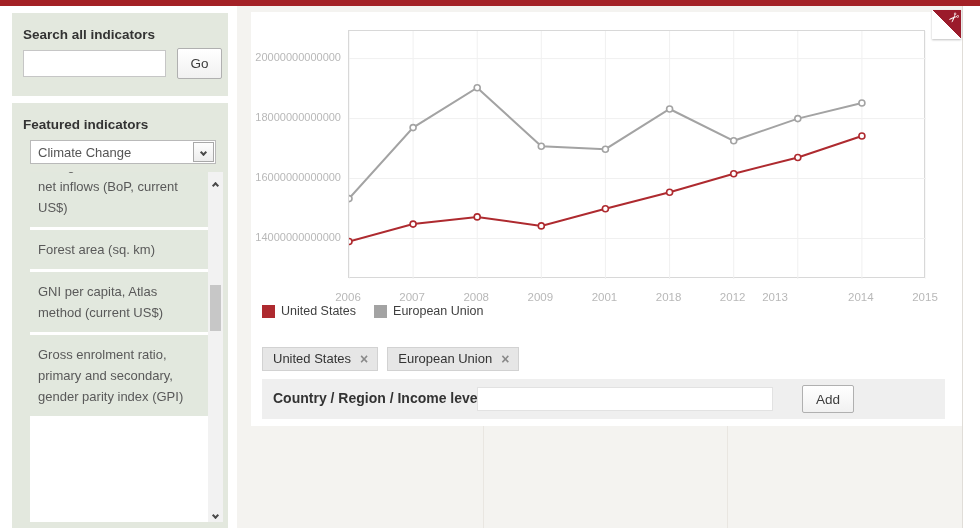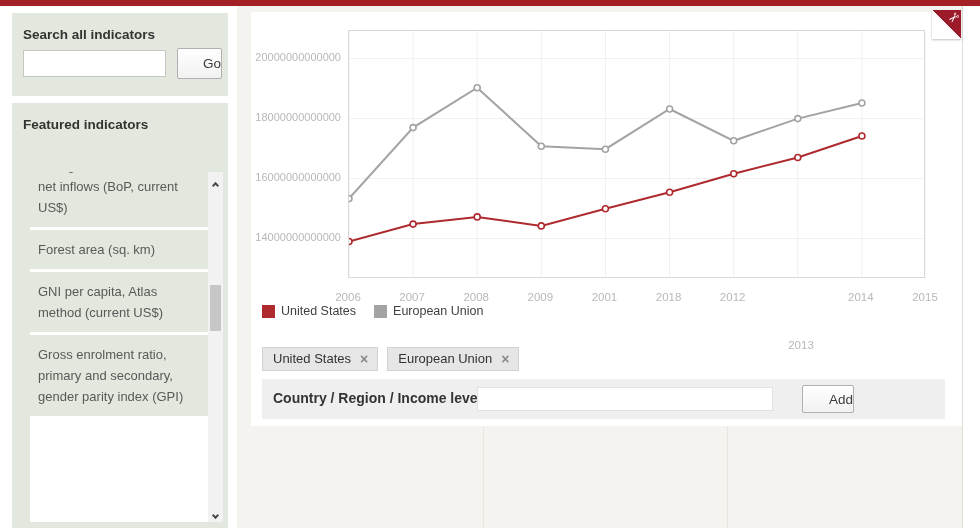--- a/index.html
+++ b/index.html
@@ -9,21 +9,21 @@
 
   .topbar { position:absolute; left:0; top:0; width:980px; height:6px; background:#a32126; }
 
   
   .sidebar { position:absolute; left:0; top:6px; width:237px; height:522px; background:#ffffff; }
   .box { position:absolute; background:#e3e8de; }
   .search-box { left:12px; top:7px; width:216px; height:83px; }
   .box h3 { font-size:13.5px; font-weight:bold; color:#333; }
   .search-box h3 { position:absolute; left:11px; top:14px; }
   .search-input { position:absolute; left:11px; top:37px; width:143px; height:27px; border:1px solid #c6c6c6; background:#fff; padding:0 6px; font-size:13px; color:#333; }
-  .btn { background:linear-gradient(#ffffff,#f1f1f1); border:1px solid #b0b0b0; border-radius:2px; color:#3c3c3c; font-size:13.5px; cursor:pointer; font-family:inherit;text-align:right; }
+  .btn { background:linear-gradient(#ffffff,#f1f1f1); border:1px solid #b0b0b0; border-radius:2px; color:#3c3c3c; font-size:13.5px; cursor:pointer; font-family:inherit; }
   .go-btn { position:absolute; left:165px; top:35px; width:45px; height:31px; }
 
   .featured-box { left:12px; top:97px; width:216px; height:431px; }
   .featured-box h3 { position:absolute; left:11px; top:14px; }
   .select { position:absolute; left:18px; top:37px; width:186px; height:24px; background:#fff; border:1px solid #b9b9b9; font-size:13px; color:#555; }
   .select .sel-text { position:absolute; left:7px; top:4px; }
   .select .sel-btn { position:absolute; right:1px; top:1px; width:21px; height:20px; background:linear-gradient(#fdfdfd,#ededed); border:1px solid #a8a8a8; text-align:center; }
   .chev { display:inline-block; width:5px; height:5px; border-right:2px solid #4a4a4a; border-bottom:2px solid #4a4a4a; }
   .chev.down { transform:rotate(45deg); margin-top:5px; }
   .chev.up { transform:rotate(-135deg); margin-top:8px; }
@@ -73,20 +73,24 @@
 
   <aside class="sidebar">
     <section class="box search-box">
       <h3>Search all indicators</h3>
       <input class="search-input" placeholder="" style="">
       <button class="btn go-btn">Go</button>
     </section>
 
     <section class="box featured-box">
       <h3>Featured indicators</h3>
+      <div class="select">
+        <span class="sel-text">Climate Change</span>
+        <span class="sel-btn"><i class="chev down"></i></span>
+      </div>
       <div class="list-wrap">
         <div class="list" id="indicator-list">
             <div class="item clip">Foreign direct investment, net inflows (BoP, current US$)</div>
             <div class="item">Forest area (sq. km)</div>
             <div class="item">GNI per capita, Atlas method (current US$)</div>
             <div class="item">Gross enrolment ratio, primary and secondary, gender parity index (GPI)</div>
           </div>
         <div class="scrollbar">
           <div class="sb-btn up"><i class="chev up"></i></div>
           <div class="sb-thumb"></div>
@@ -139,21 +143,21 @@
           <div class="ylabel" style="top: 158.541px;">16000000000000</div>
           <div class="ylabel" style="top: 98.5647px;">18000000000000</div>
           <div class="ylabel" style="top: 38.5889px;">20000000000000</div>
           <div class="xlabel" style="left: 69px;">2006</div>
           <div class="xlabel" style="left: 133.111px;">2007</div>
           <div class="xlabel" style="left: 197.222px;">2008</div>
           <div class="xlabel" style="left: 261.333px;">2009</div>
           <div class="xlabel" style="left: 325.444px;">2001</div>
           <div class="xlabel" style="left: 389.556px;">2018</div>
           <div class="xlabel" style="left: 453.667px;">2012</div>
-          <div class="xlabel" style="left: 522px; margin-top: 48px;">2013</div>
+          <div class="xlabel" style="left: 496px;">2013</div>
           <div class="xlabel" style="left: 581.889px;">2014</div>
           <div class="xlabel" style="left: 646px;">2015</div>
         </div>
       <div class="legend" id="legend">
           <span class="legend-item">
             <span class="swatch" style="background: rgb(174, 42, 47);"></span>
             <span>United States</span>
           </span>
           <span class="legend-item">
             <span class="swatch" style="background: rgb(163, 163, 163);"></span>

